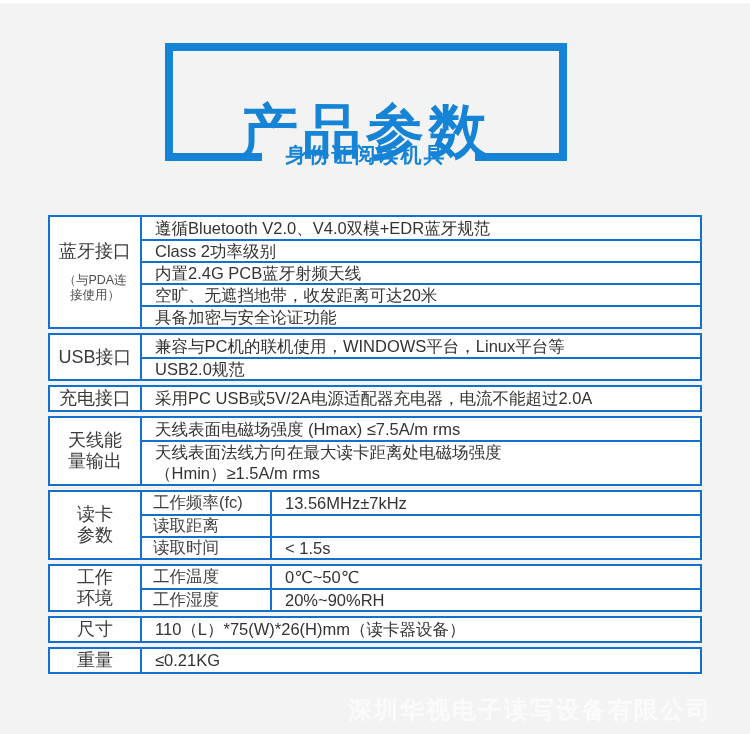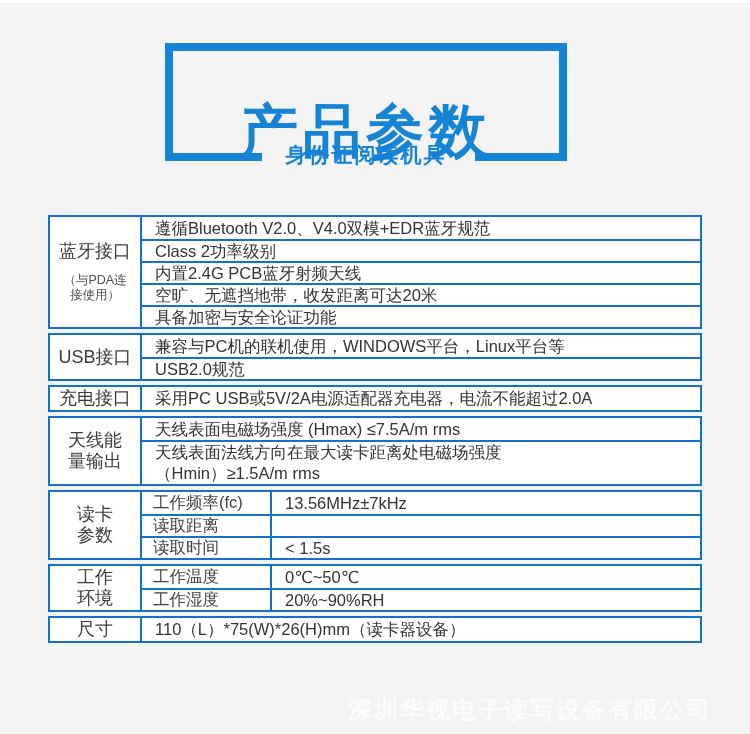--- a/index.html
+++ b/index.html
@@ -208,15 +208,25 @@
     <div class="section">
       <div class="label-cell">
         <div class="label-main">尺寸</div>
       </div>
       <div class="rows">
         <div class="row">
           <div class="value-cell">110（L）*75(W)*26(H)mm（读卡器设备）</div>
         </div>
       </div>
     </div>
+    <div class="section">
+      <div class="label-cell">
+        <div class="label-main">重量</div>
+      </div>
+      <div class="rows">
+        <div class="row">
+          <div class="value-cell">≤0.21KG</div>
+        </div>
+      </div>
+    </div>
   </div>
 
 <div class="watermark">深圳华视电子读写设备有限公司</div>
 
 </body></html>

